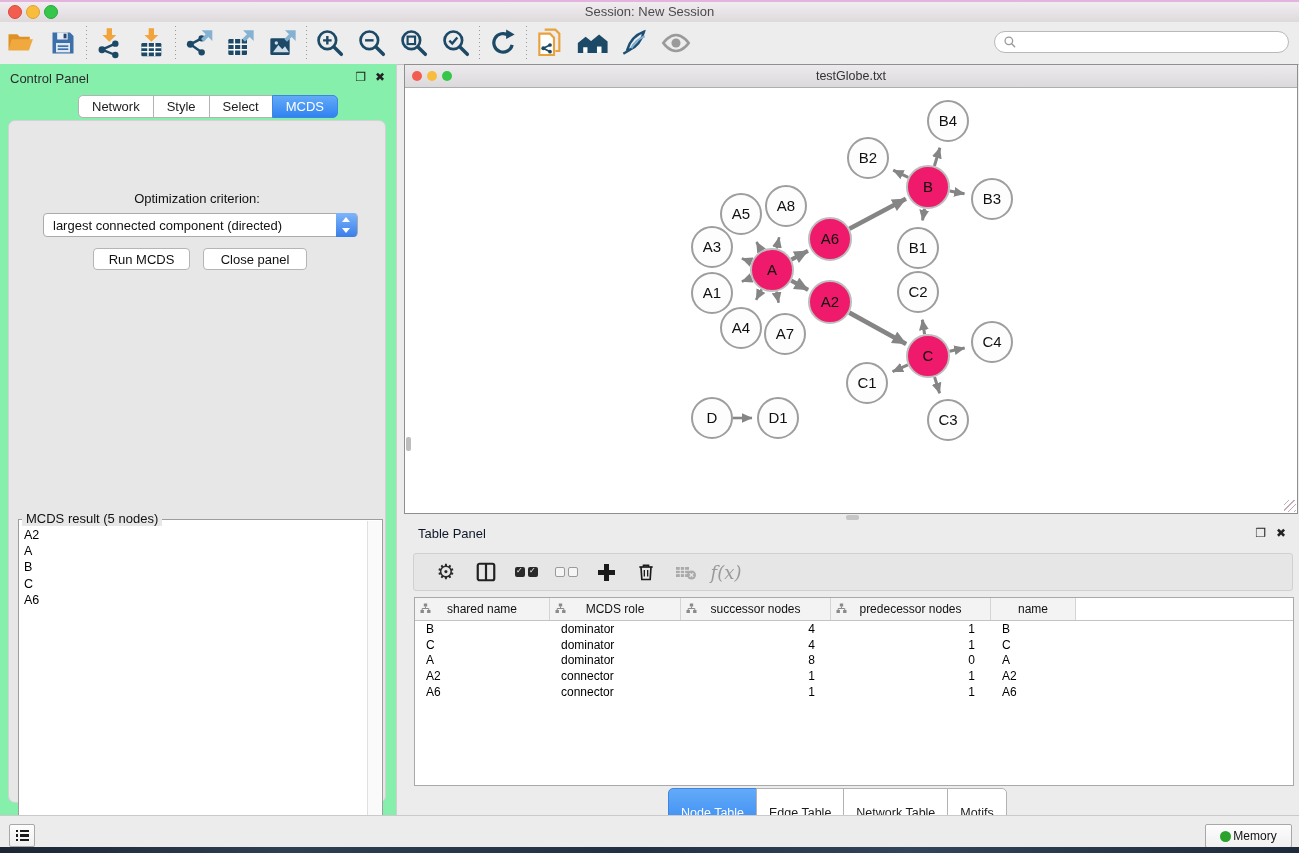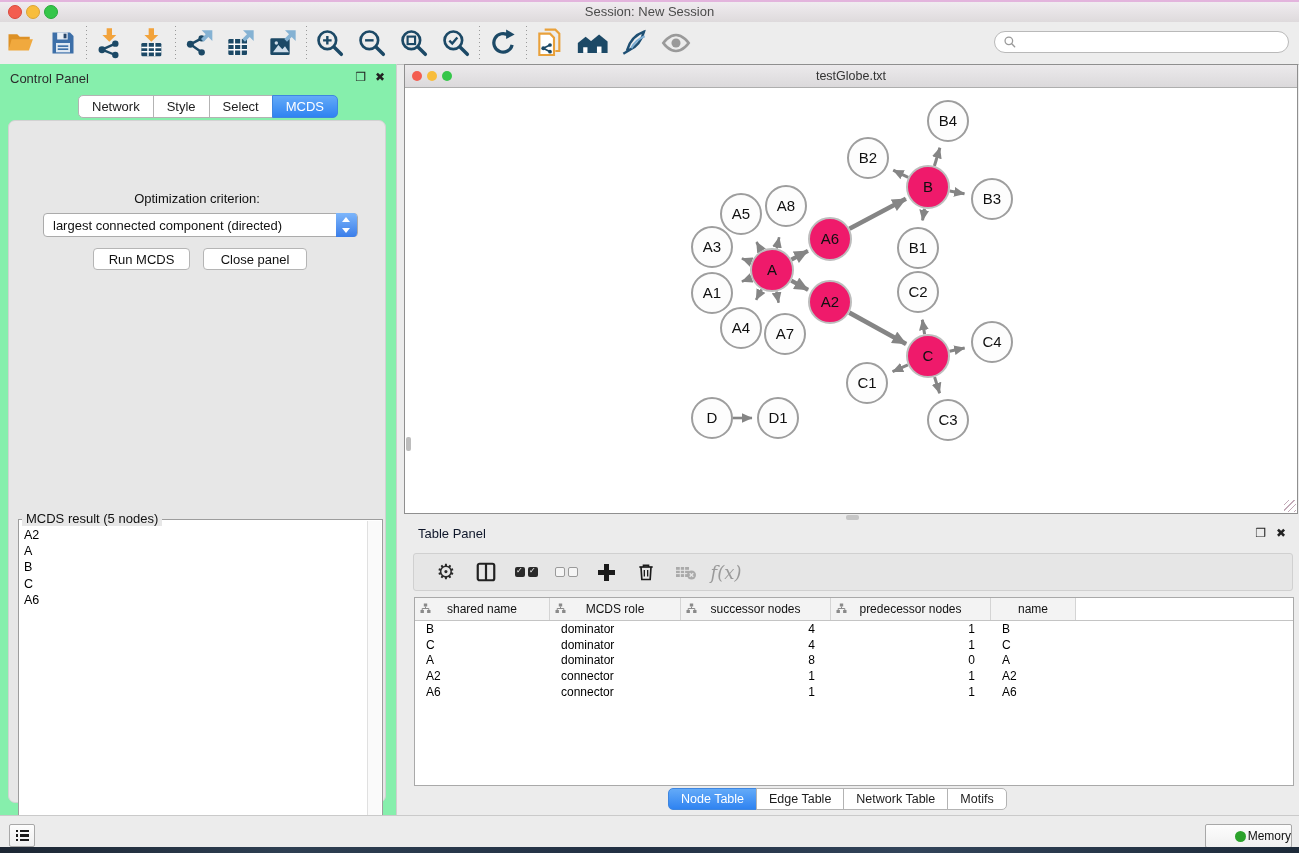--- a/index.html
+++ b/index.html
@@ -86,30 +86,30 @@
     border:1px solid #a9a9a9;box-sizing:border-box;overflow:hidden;}
   .thead{display:flex;height:22px;border-bottom:1px solid #c4c4c4;}
   .th{background:#f3f3f3;border-right:1px solid #d4d4d4;box-sizing:border-box;font-size:12px;color:#111;
     display:flex;align-items:center;justify-content:center;position:relative;}
   .th .tree-ico{position:absolute;left:5px;top:5px;}
   .trow{display:flex;height:15.8px;align-items:center;}
   .tcell{box-sizing:border-box;font-size:12px;color:#000;white-space:nowrap;overflow:hidden;}
   .tcell.al{text-align:left;padding-left:11px;}
   .tcell.ar{text-align:right;padding-right:16px;}
   .tp-tabs{left:264px;top:268px;}
-  .tp-tabs>div{font-size:12.5px;padding:3px 12px;}
+  .tp-tabs>div{font-size:12.5px;padding:17px 12px;}
   
   .statusbar{position:absolute;left:0;top:815px;width:100%;height:32px;background:#ECECEC;border-top:1px solid #cacaca;}
   .list-btn{position:absolute;left:9px;top:8px;width:24px;height:21px;background:linear-gradient(#fdfdfd,#efefef);
     border:1px solid #a8a8a8;border-radius:2px;display:flex;align-items:center;justify-content:center;}
   .list-glyph{width:13px;height:11px;display:flex;flex-direction:column;justify-content:space-between;}
   .list-glyph span{display:block;height:2.2px;background:#1a1a1a;position:relative;margin-left:4px;}
   .list-glyph span:before{content:"";position:absolute;left:-4px;top:0;width:2.2px;height:2.2px;background:#1a1a1a;}
   .mem-btn{position:absolute;right:7px;top:8px;width:85px;height:22px;background:linear-gradient(#fdfdfd,#f0f0f0);
-    border:1px solid #a8a8a8;border-radius:2px;display:flex;align-items:center;justify-content:flex-end;gap:2px;font-size:12px;color:#111;}
+    border:1px solid #a8a8a8;border-radius:2px;display:flex;align-items:center;justify-content:center;gap:2px;font-size:12px;color:#111;}
   .mem-dot{width:11px;height:11px;border-radius:50%;background:#2ba22b;}
   .bottomstrip{position:absolute;left:0;top:847px;width:100%;height:6px;
     background:linear-gradient(90deg,#1c2633,#2e3f52 22%,#223043 48%,#32445a 70%,#1d2a39);}
   svg.ico{display:block;}
 </style>
 </head>
 <body>
 
 <div class="screen">
 

